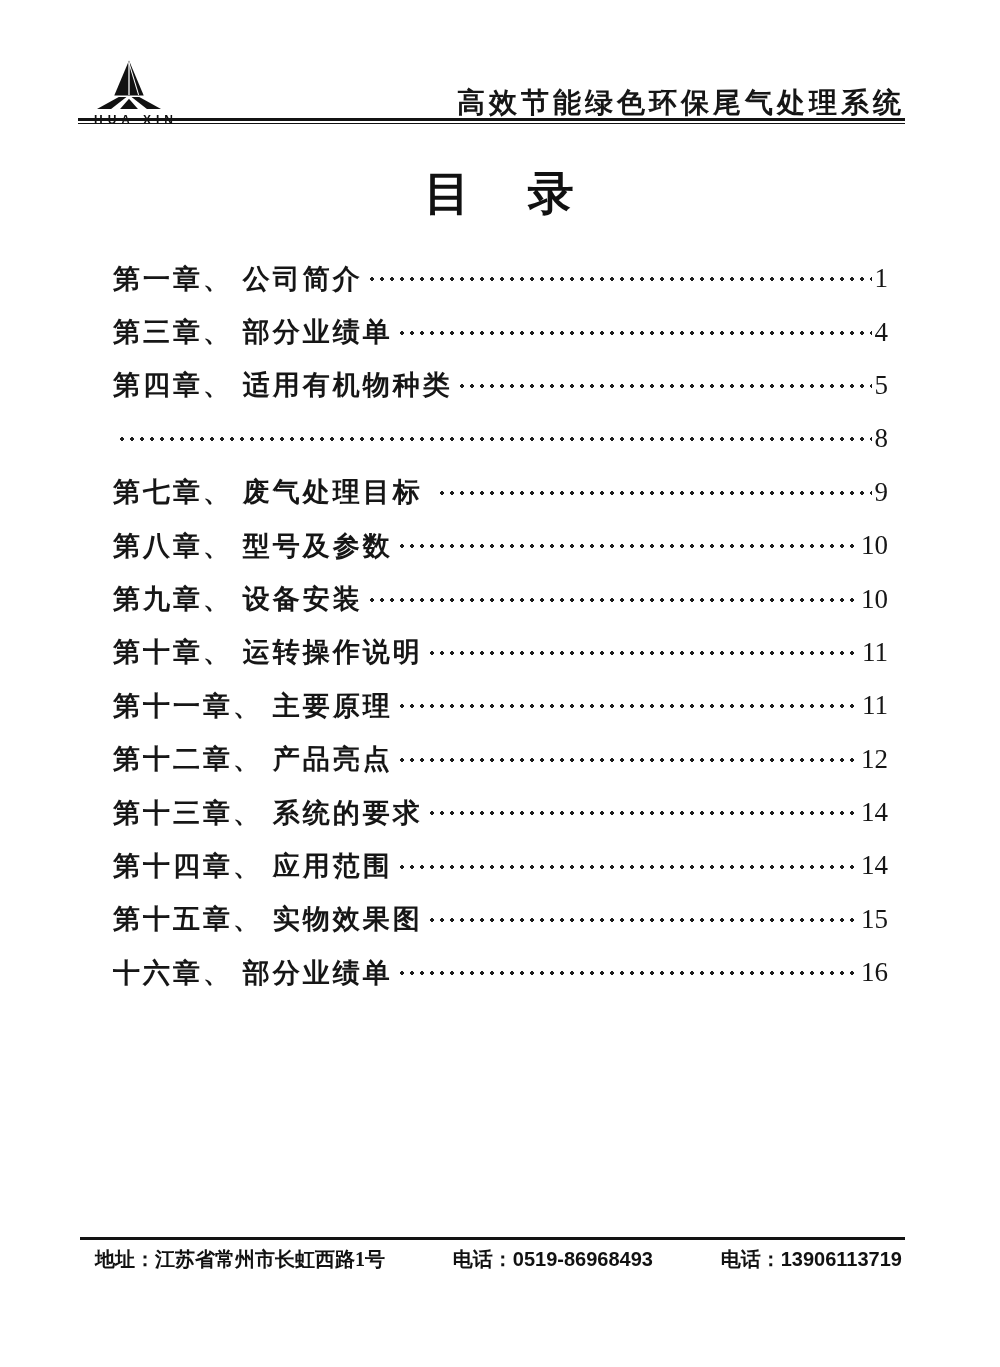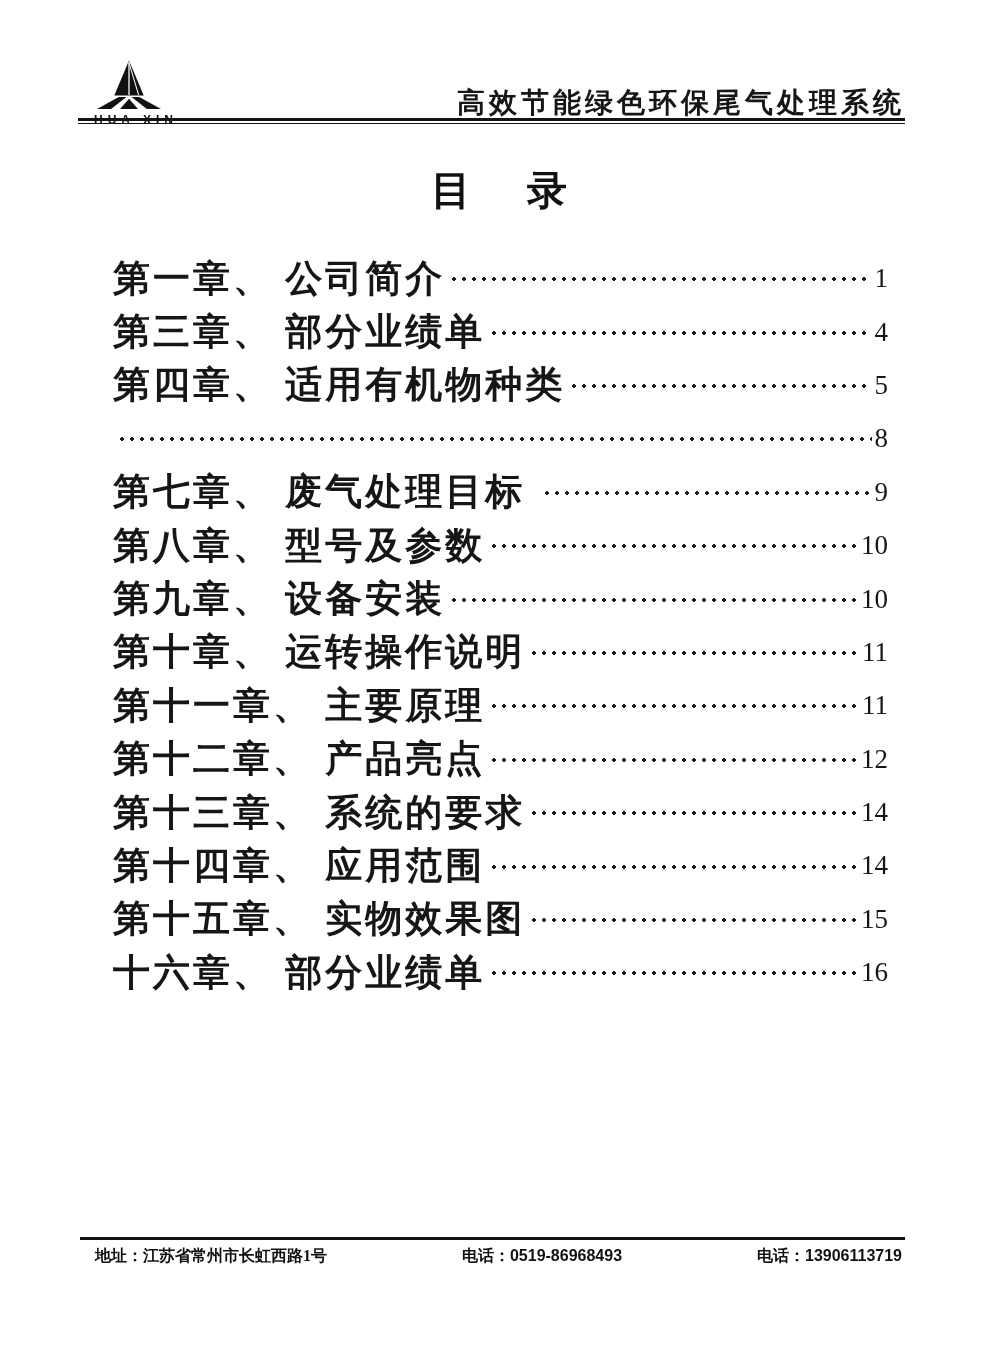--- a/index.html
+++ b/index.html
@@ -26,49 +26,49 @@
     white-space:nowrap;color:#161616;
   }
   .header-rule{position:absolute;left:78px;right:95px;top:118px;}
   .header-rule .thick{height:3px;background:#131313;}
   .header-rule .thin{height:1px;background:#131313;margin-top:2px;}
 
   
   .doc-title{
     position:absolute;top:163px;left:0;right:0;
     text-align:center;
-    font-size:40px;font-weight:700;letter-spacing:2px;
+    font-size:46px;font-weight:700;letter-spacing:2px;
     word-spacing:42px;white-space:pre;color:#111;
   }
 
   
   .toc{position:absolute;left:113px;right:112px;top:252px;}
   .toc-row{display:flex;align-items:center;height:53.4px;}
   .toc-label{
-    font-size:37px;font-weight:600;letter-spacing:3px;
+    font-size:27px;font-weight:600;letter-spacing:3px;
     white-space:pre;color:#161616;flex:0 0 auto;
   }
   .toc-dots{
     flex:1 1 auto;height:1em;margin:0 3px 0 2px;
     background-image:radial-gradient(circle,#1c1c1c 1.8px,transparent 2.1px);
     background-size:10px 8px;
     background-repeat:repeat-x;
     background-position:2px 58%;
   }
   .toc-page{
     font-size:27px;font-weight:400;flex:0 0 auto;
     font-family:"Liberation Serif","DejaVu Serif",serif;color:#161616;
   }
 
   
   .footer-rule{position:absolute;left:80px;right:95px;top:1237px;height:3px;background:#131313;}
   .footer{
     position:absolute;left:95px;right:98px;top:1246px;
     display:flex;justify-content:space-between;align-items:baseline;
-    font-size:16px;font-weight:700;white-space:nowrap;color:#111;
+    font-size:20px;font-weight:700;white-space:nowrap;color:#111;
   }
   .footer .num{font-family:Liberation Sans, sans-serif;font-weight:700;}
 </style>
 </head>
 <body>
 
 <div class="page">
 
   <div class="logo">
     <span>

